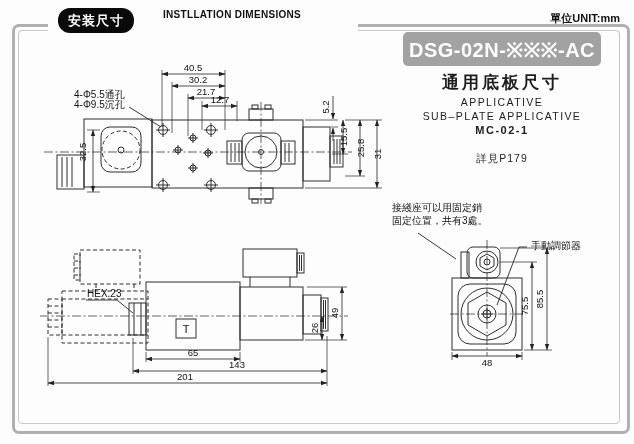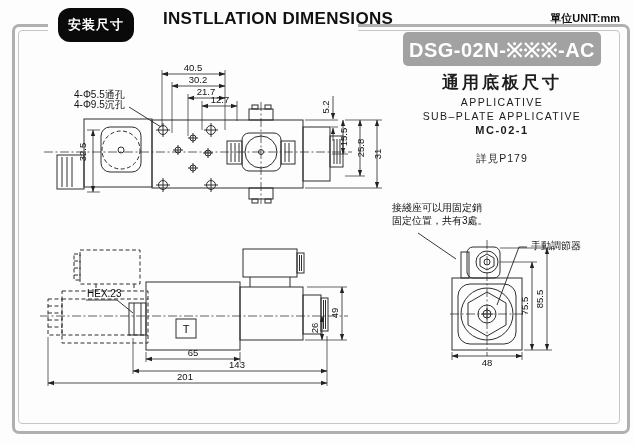--- a/index.html
+++ b/index.html
@@ -5,24 +5,24 @@
   html,body{margin:0;padding:0;}
   body{width:634px;height:444px;position:relative;background:#fdfdfd;
        font-family:"Liberation Sans",sans-serif;overflow:hidden;}
   
   .frame-outer{position:absolute;left:12px;top:24px;width:612px;height:404px;
        border:3px solid #b0b0b0;border-radius:7px;}
   .frame-inner{position:absolute;left:18px;top:30px;width:600px;height:392px;
        border:1px solid #c7c7c7;border-radius:4px;}
   
   .hdr-wrap{position:absolute;left:48px;top:0;width:310px;height:33px;background:#fdfdfd;}
-  .hdr-badge{position:absolute;left:10px;top:8px;width:76px;height:34px;background:#0a0a0a;
+  .hdr-badge{position:absolute;left:10px;top:8px;width:76px;height:25px;background:#0a0a0a;
        border-radius:12px;color:#fff;font-size:13px;font-weight:bold;letter-spacing:1px;
        display:flex;align-items:center;justify-content:center;}
-  .hdr-title{position:absolute;left:94px;top:9px;font-size:17px;font-weight:bold;
+  .hdr-title{position:absolute;left:94px;top:9px;font-size:10px;font-weight:bold;
        color:#111;letter-spacing:0.3px;white-space:nowrap;padding-left:21px;}
   .unit{position:absolute;left:300px;top:11px;width:320px;text-align:right;
        font-size:11px;font-weight:bold;color:#111;}
   
   .model-box{position:absolute;left:403px;top:32px;width:198px;height:34px;background:#a2a2a2;
        border-radius:5px;color:#fff;font-size:20px;font-weight:bold;letter-spacing:0.5px;
        display:flex;align-items:center;justify-content:center;white-space:nowrap;}
   .info{position:absolute;left:398px;top:71px;width:208px;text-align:center;color:#1c1c1c;}
   .info .cn{font-size:17px;font-weight:600;letter-spacing:3px;}
   .info .en{font-size:10.5px;letter-spacing:1.4px;margin-top:2px;}

